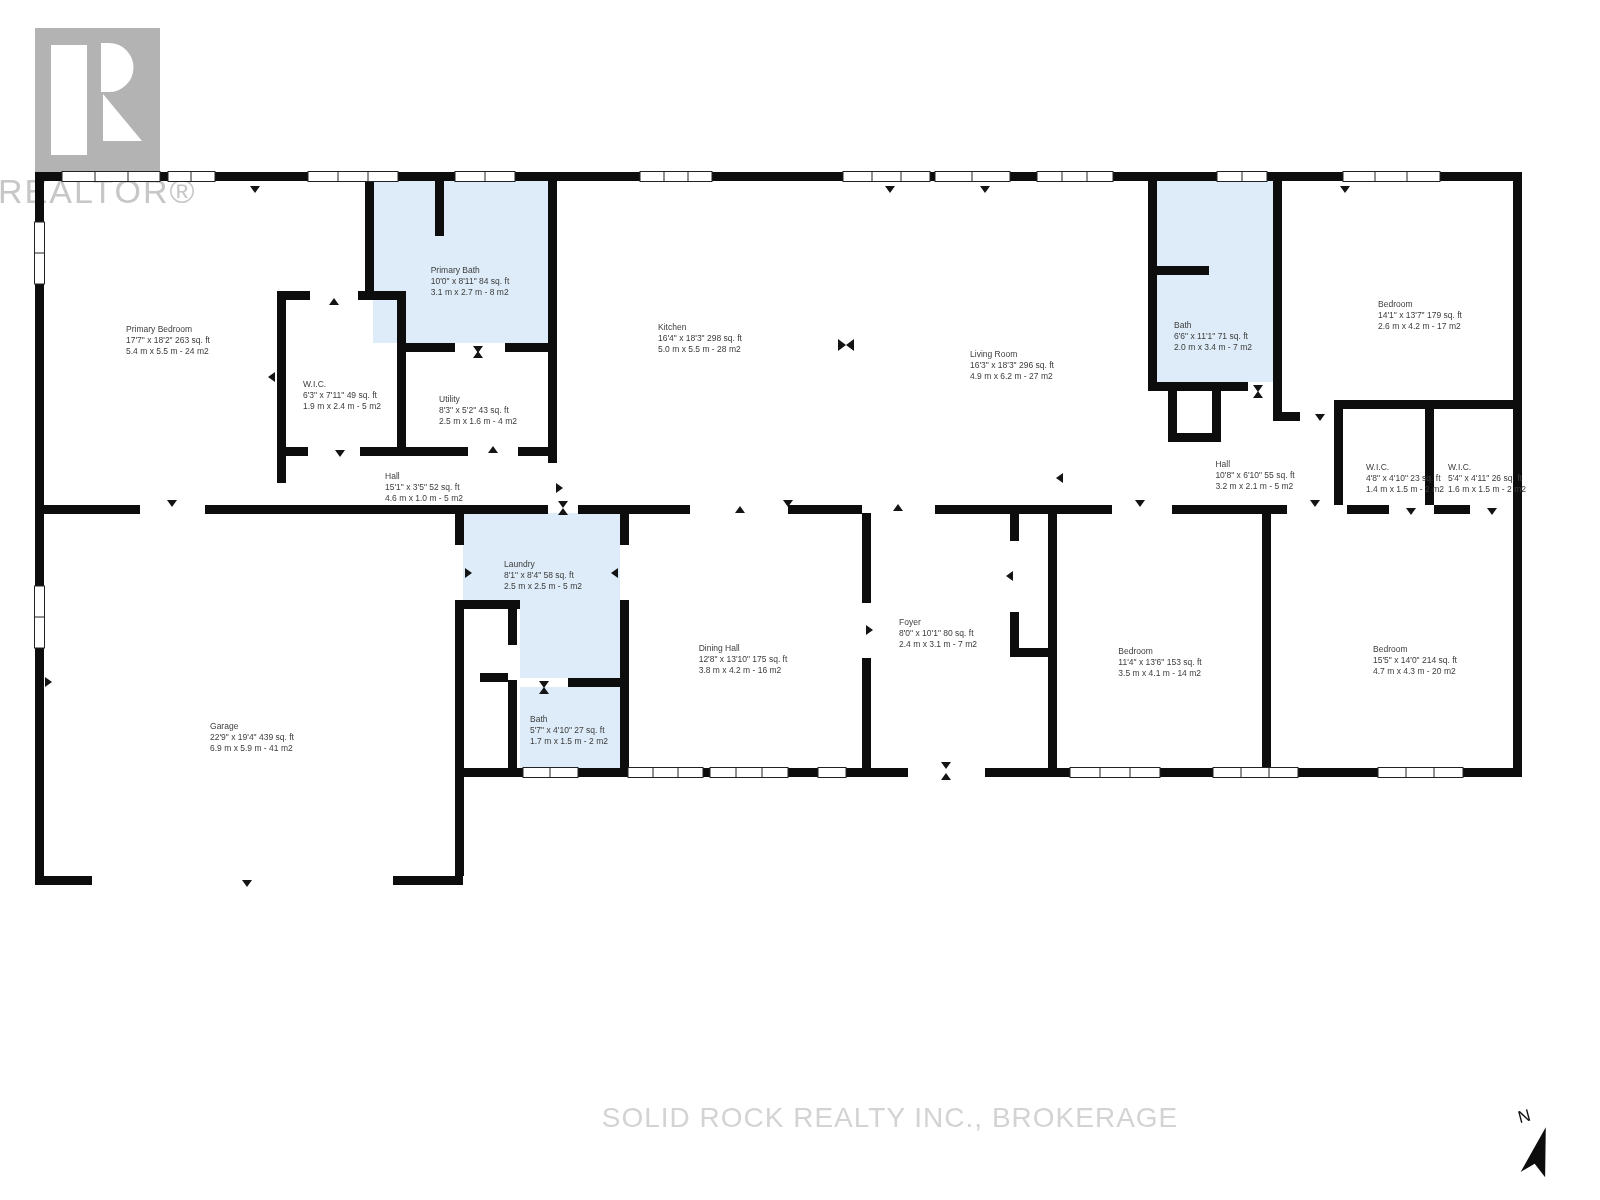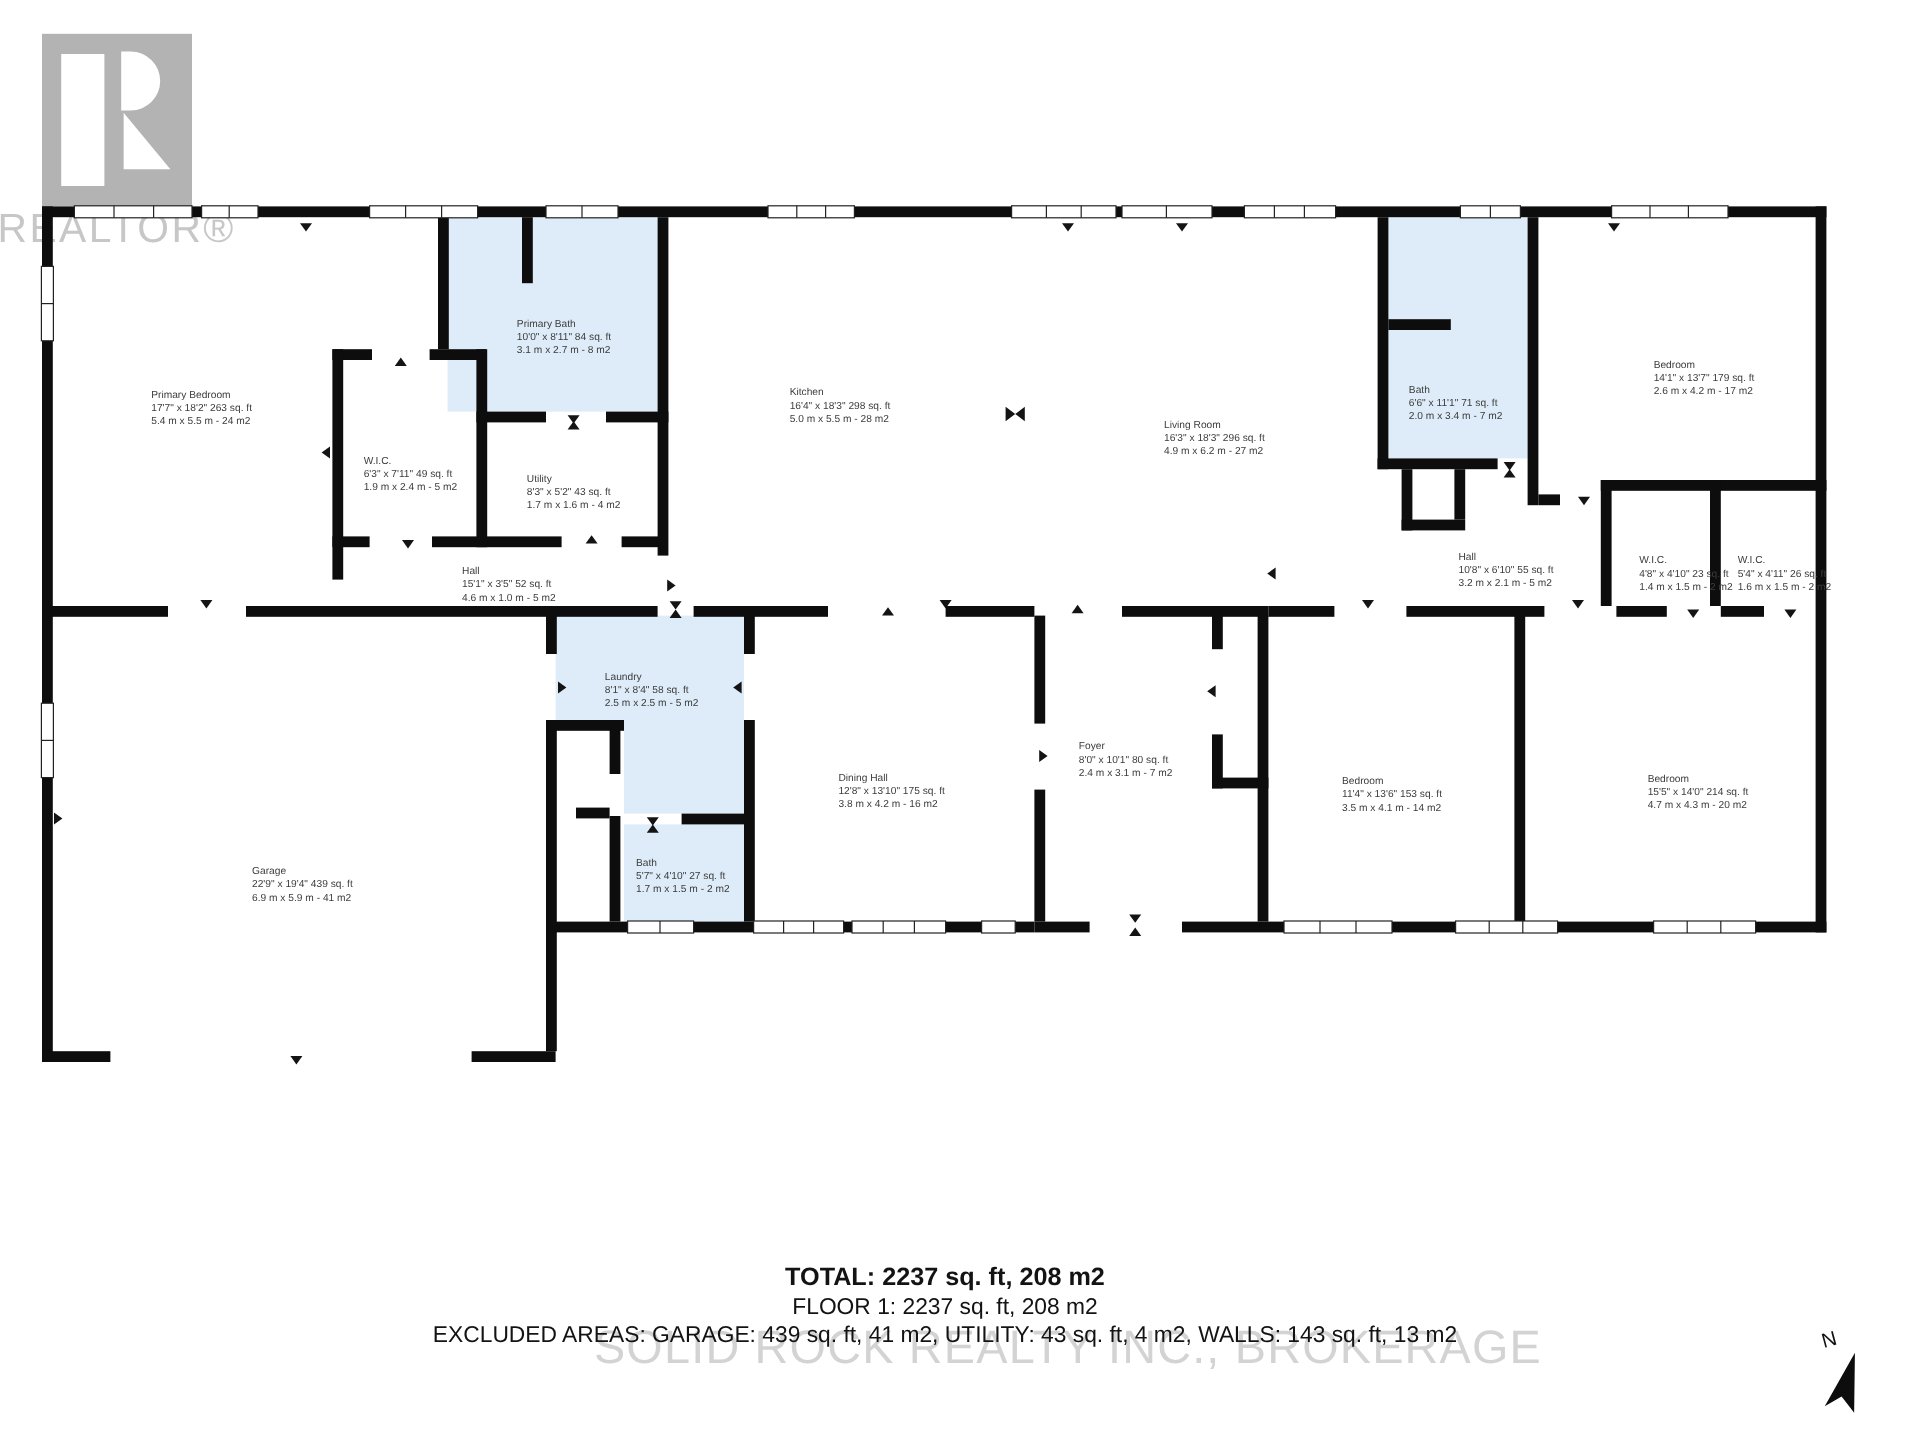--- a/index.html
+++ b/index.html
@@ -30,21 +30,21 @@
   }
   .rname,.rdims{white-space:nowrap;}
   
   .summary{position:absolute;left:0;top:1052px;width:1575px;text-align:center;color:var(--summary);z-index:3;}
   .summary .total{font-size:21px;font-weight:bold;line-height:26px;}
   .summary .floor{font-size:19px;line-height:23px;}
   .summary .excluded{font-size:19px;line-height:23px;}
   
   .watermark{
     position:absolute;left:890px;top:1102px;transform:translateX(-50%);
-    font-size:39px;letter-spacing:1px;color:var(--watermark);opacity:0.8;
+    font-size:28px;letter-spacing:1px;color:var(--watermark);opacity:0.8;
     white-space:nowrap;z-index:2;
   }
   
   .compass{position:absolute;left:1480px;top:1088px;}
   .compass text{font-size:17px;fill:#111;font-family:"Liberation Sans",sans-serif;}
 </style>
 </head>
 <body>
 
 <div class="canvas">
@@ -242,21 +242,21 @@
         <div class="rdims">1.9 m x 2.4 m - 5 m2</div>
       </div>
       <div class="room-label" style="left: 470px; top: 281px;">
         <div class="rname">Primary Bath</div>
         <div class="rdims">10'0" x 8'11" 84 sq. ft</div>
         <div class="rdims">3.1 m x 2.7 m - 8 m2</div>
       </div>
       <div class="room-label" style="left: 478px; top: 410px;">
         <div class="rname">Utility</div>
         <div class="rdims">8'3" x 5'2" 43 sq. ft</div>
-        <div class="rdims">1.7 m x 1.6 m - 4 m2</div>
+        <div class="rdims">2.5 m x 1.6 m - 4 m2</div>
       </div>
       <div class="room-label" style="left: 700px; top: 338px;">
         <div class="rname">Kitchen</div>
         <div class="rdims">16'4" x 18'3" 298 sq. ft</div>
         <div class="rdims">5.0 m x 5.5 m - 28 m2</div>
       </div>
       <div class="room-label" style="left: 424px; top: 487px;">
         <div class="rname">Hall</div>
         <div class="rdims">15'1" x 3'5" 52 sq. ft</div>
         <div class="rdims">4.6 m x 1.0 m - 5 m2</div>
@@ -323,25 +323,20 @@
       </div>
       <div class="room-label" style="left: 252px; top: 720px; margin-top: 17px;">
         <div class="rname">Garage</div>
         <div class="rdims">22'9" x 19'4" 439 sq. ft</div>
         <div class="rdims">6.9 m x 5.9 m - 41 m2</div>
       </div>
     </div>
 
   <div class="watermark">SOLID ROCK REALTY INC., BROKERAGE</div>
 
-  <div class="summary">
-    <div class="total">TOTAL: 2237 sq. ft, 208 m2</div>
-    <div class="floor">FLOOR 1: 2237 sq. ft, 208 m2</div>
-    <div class="excluded">EXCLUDED AREAS: GARAGE: 439 sq. ft, 41 m2, UTILITY: 43 sq. ft, 4 m2, WALLS: 143 sq. ft, 13 m2</div>
-  </div>
 
   <svg class="compass" width="110" height="110" viewBox="0 0 110 110">
     <text x="38" y="34" transform="rotate(-15 44 28)">N</text>
     <g transform="translate(57,68) rotate(17)">
       <polygon points="0,-30 14,18 0,8 -11,20" fill="#0d0d0d"></polygon>
     </g>
   </svg>
 
 </div>
 

